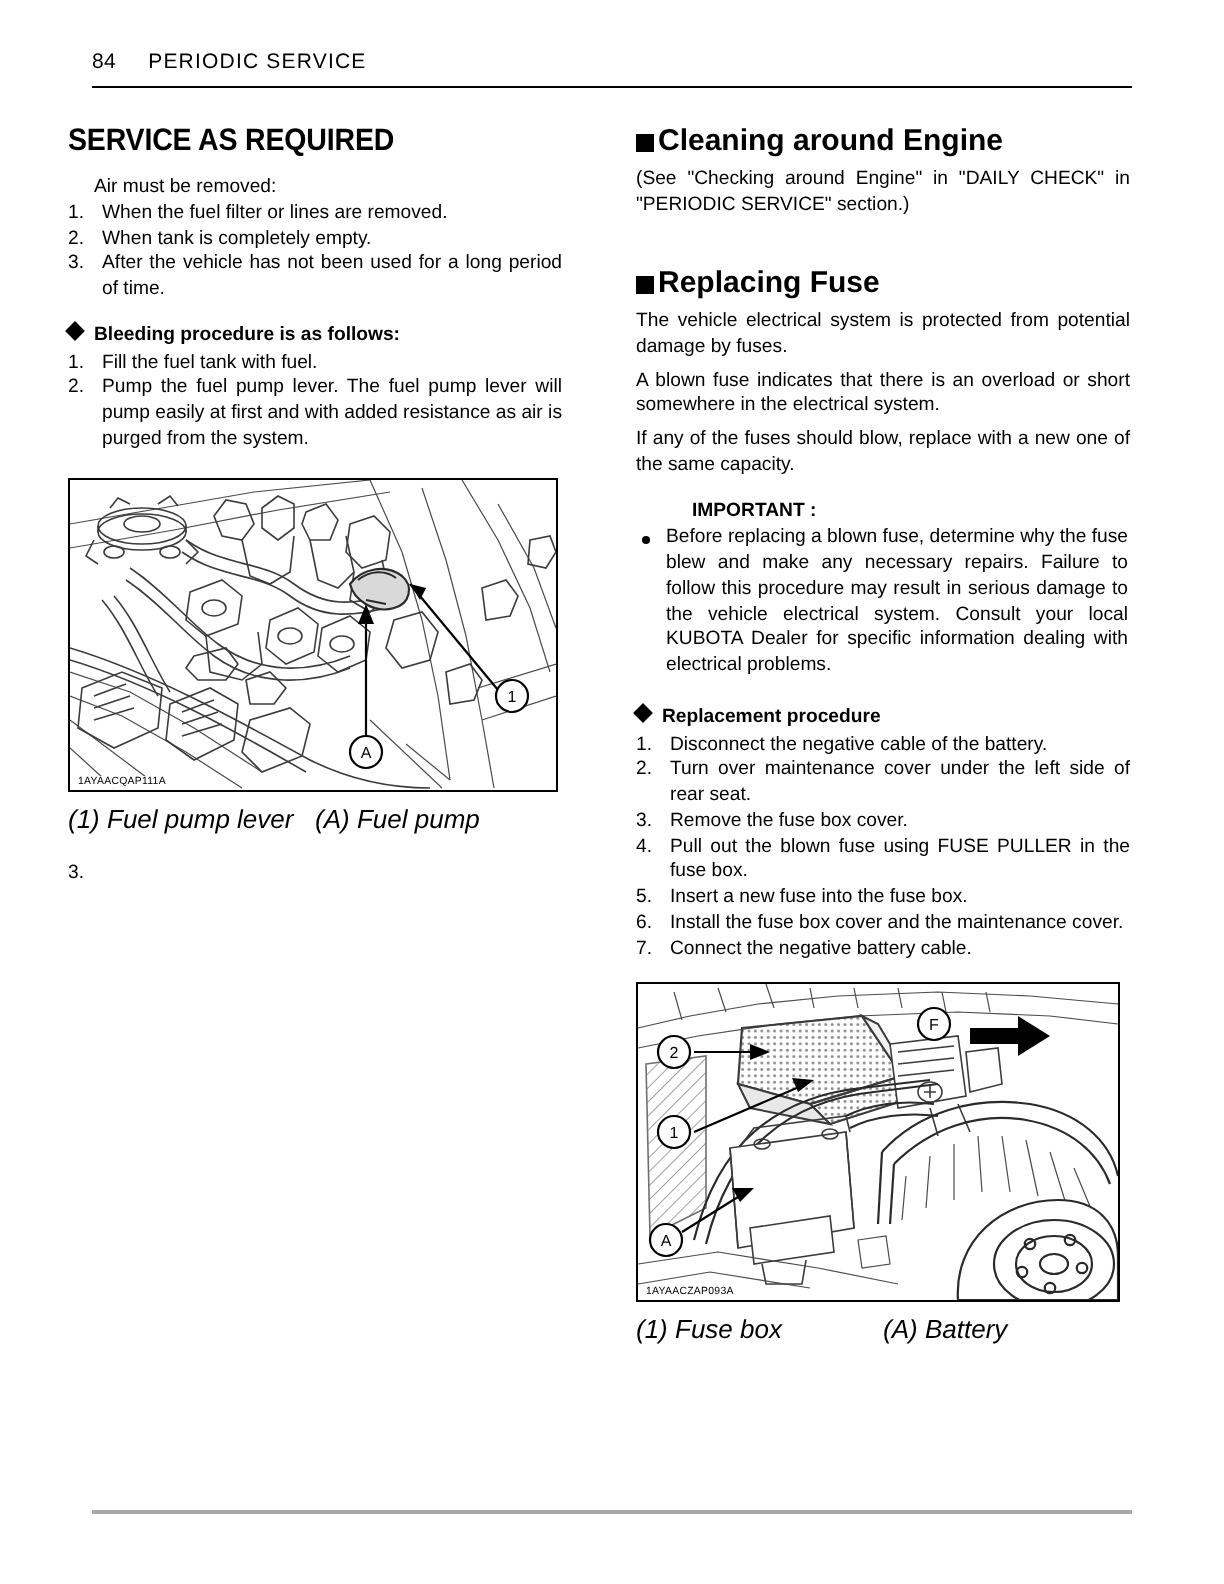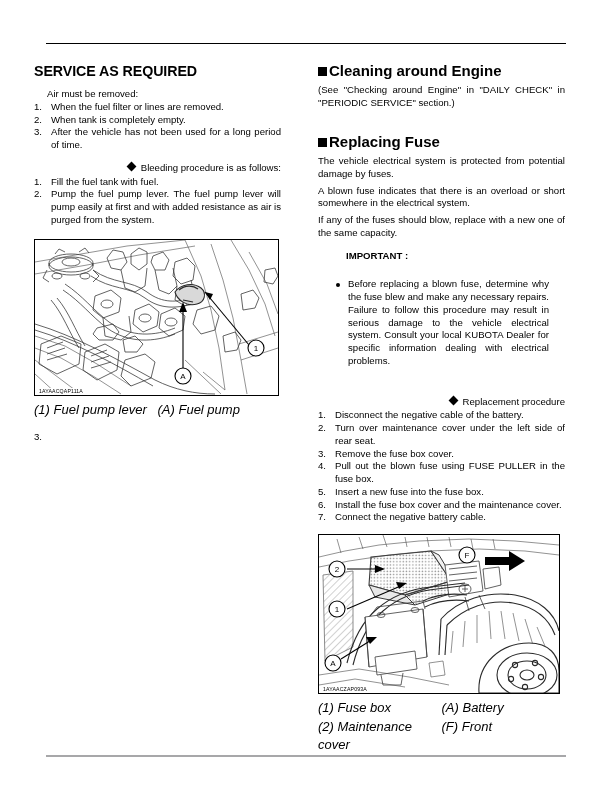--- a/index.html
+++ b/index.html
@@ -88,26 +88,25 @@
   .sq {
     display: inline-block;
     width: 8.5px;
     height: 8.5px;
     background: #000;
     margin-right: 2.5px;
     flex: 0 0 auto;
   }
   .h-sub {
     font-size: 9.6px;
-    font-weight: normal;
+    font-weight: bold;
     margin: 0 0 1px 0;
     display: flex;
     align-items: baseline;
     line-height: 1.35;
-    justify-content: flex-end;
   }
   .dia {
     display: inline-block;
     width: 7px;
     height: 7px;
     background: #000;
     transform: rotate(45deg);
     margin-right: 6px;
     position: relative;
     top: -1px;
@@ -142,21 +141,21 @@
     left: 0;
     top: 0;
     width: 15px;
     text-align: left;
   }
   ol.num > li.nj { text-align: left; }
 
   
   ul.bul {
     list-style: none;
-    margin: 16px;
+    margin: 1px;
     padding: 0;
   }
   ul.bul > li {
     font-size: 9.6px;
     line-height: 1.33;
     position: relative;
     padding-left: 14px;
     text-align: justify;
   }
   ul.bul > li .dot {
@@ -223,20 +222,24 @@
   .lnf { stroke: #4a4a4a; stroke-width: 0.6; fill: none; }
   .callout-c { fill: #fff; stroke: #000; stroke-width: 1.1; }
   .callout-t { font-family: "Liberation Sans", sans-serif; font-size: 8px; fill: #000; text-anchor: middle; }
   .lead { stroke: #000; stroke-width: 1.1; fill: none; }
 </style>
 </head>
 <body>
 
 <div class="page">
 
+  <div class="header">
+    <span class="header-pageno">84</span>
+    <span class="header-title">PERIODIC SERVICE</span>
+  </div>
   <div class="header-rule"></div>
 
   <div class="col col-left">
 
     <h1 class="h-main">SERVICE AS REQUIRED</h1>
 
 
     <p class="body nj">Air must be removed:</p>
 
     <ol class="num">
@@ -545,28 +548,18 @@
       <div class="legend-row">
         <div class="legend-col">
           <span>(1)</span>
           <span>Fuse box</span>
         </div>
         <div class="legend-col">
           <span>(A)</span>
           <span>Battery</span>
         </div>
       </div>
-      <div class="legend-row">
-        <div class="legend-col">
-          <span>(2)</span>
-          <span>Maintenance cover</span>
-        </div>
-        <div class="legend-col">
-          <span>(F)</span>
-          <span>Front</span>
-        </div>
-      </div>
     </div>
 
   </div>
 
   <div class="footer-rule"></div>
 </div>
 
 </body></html>

